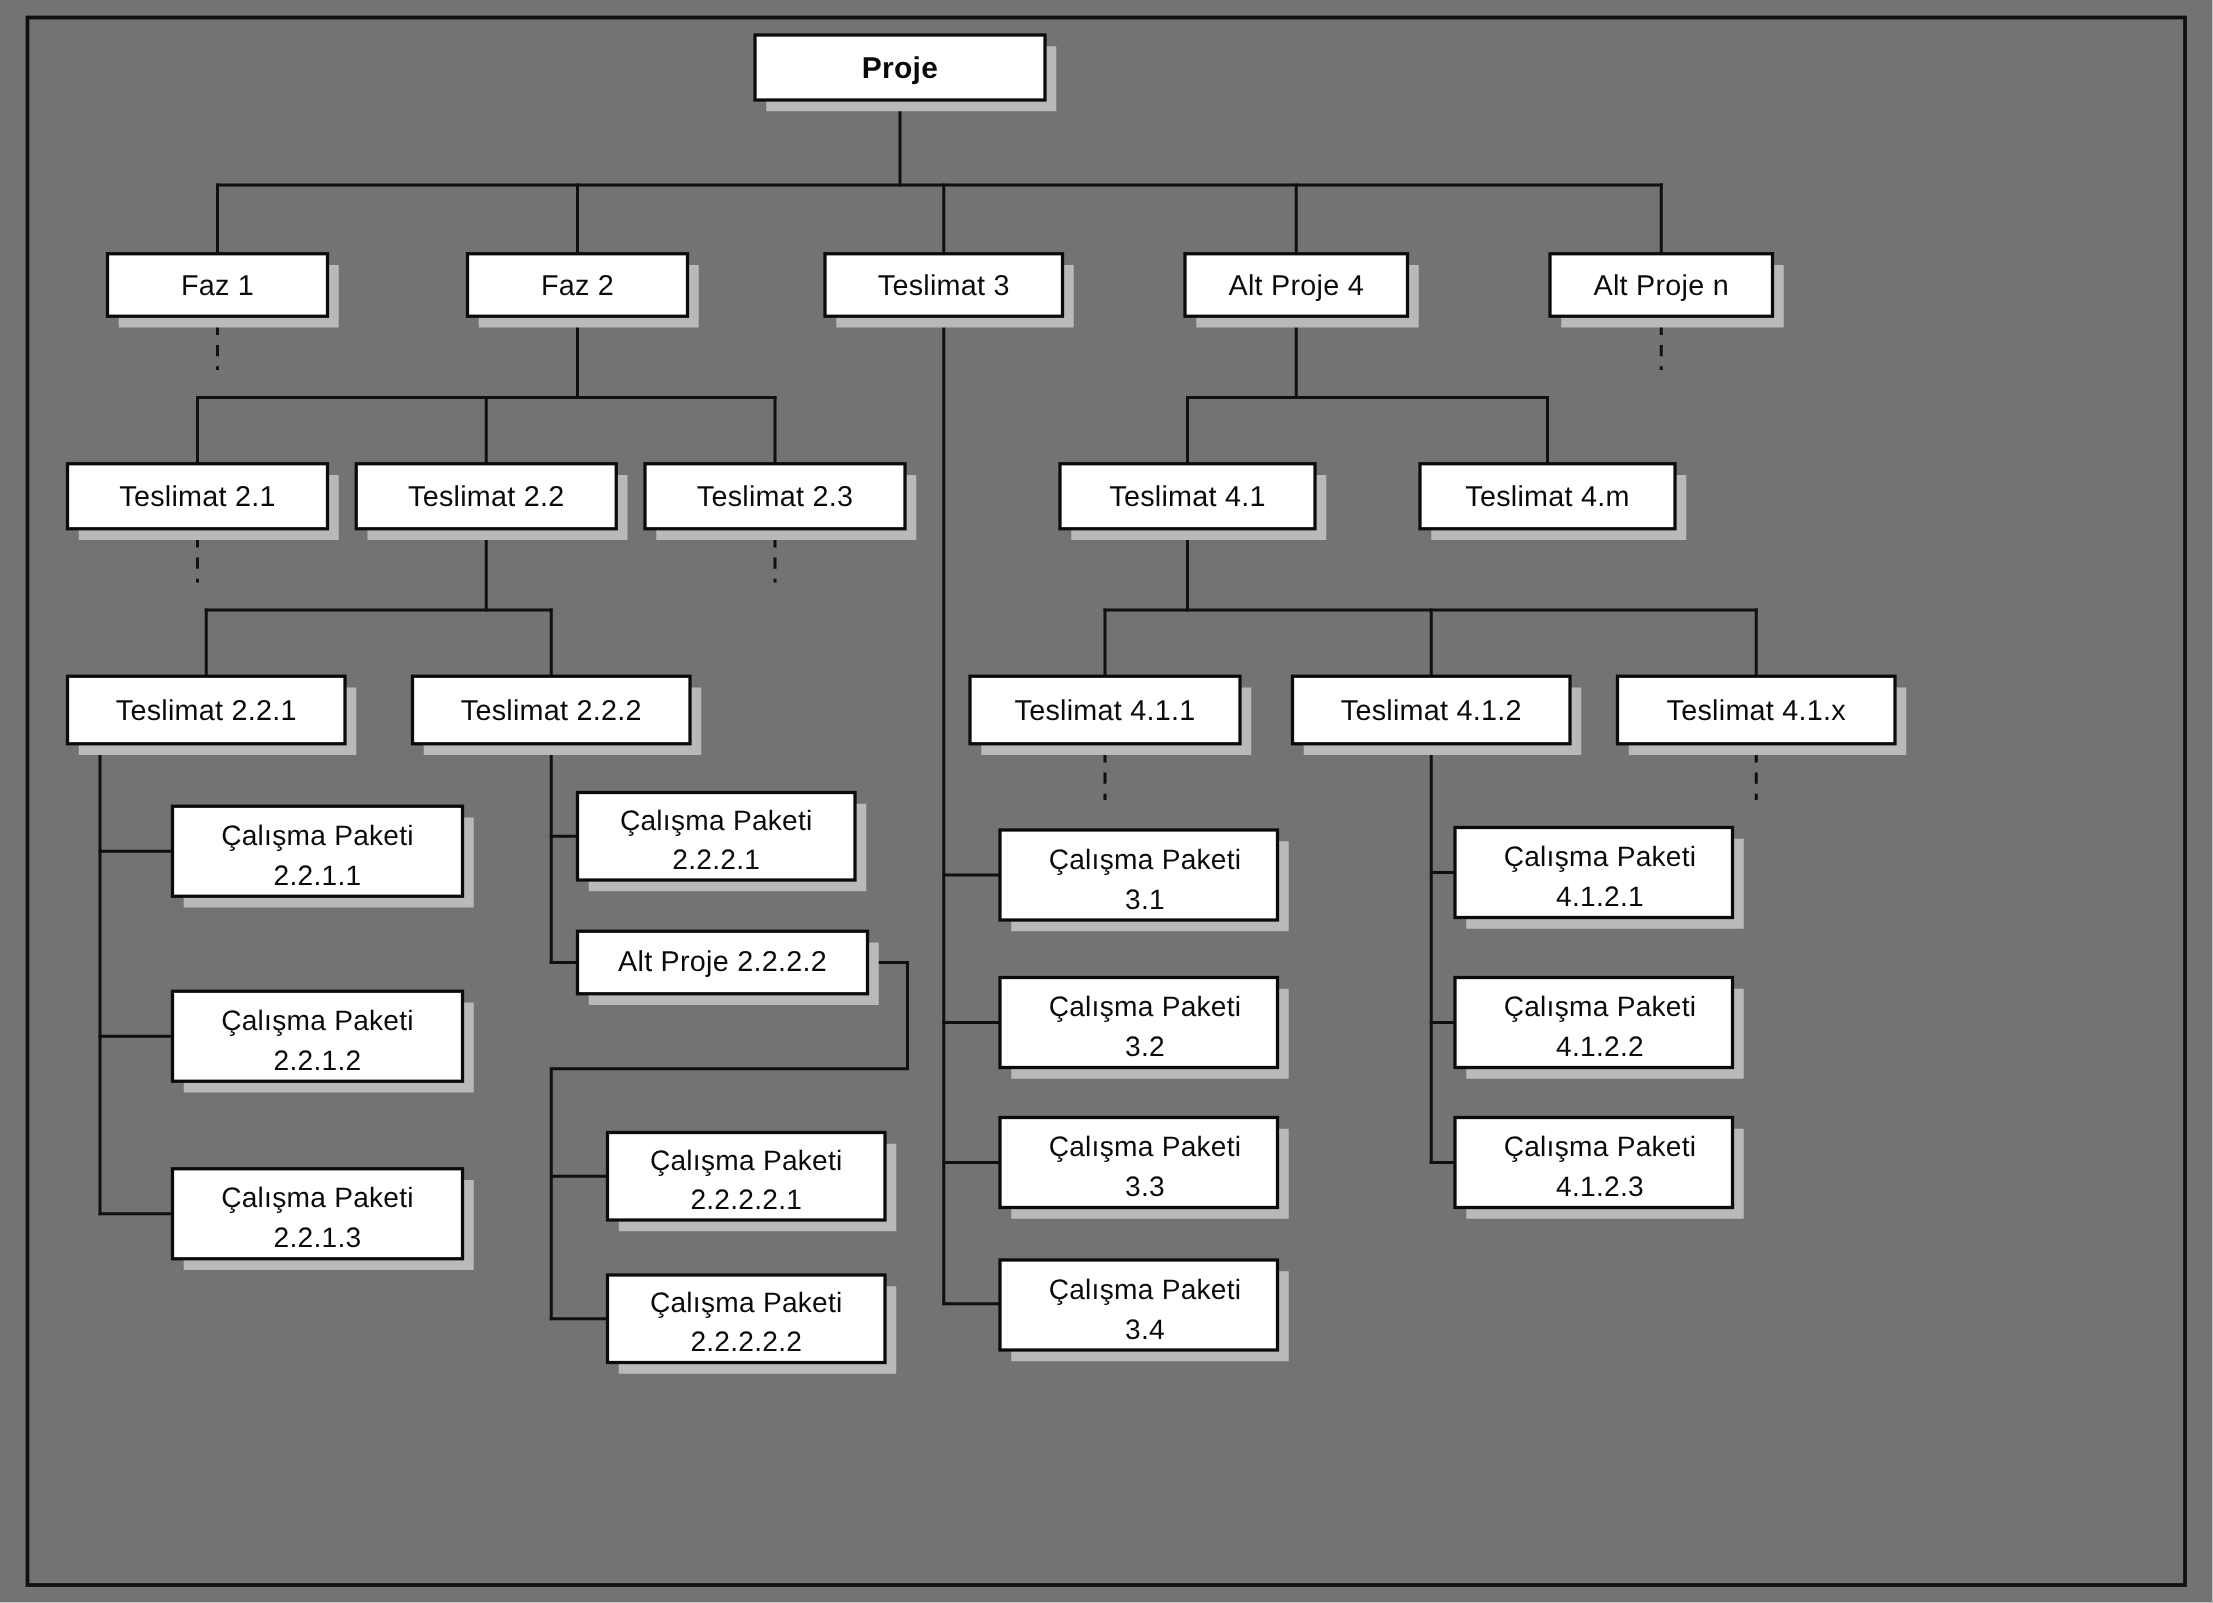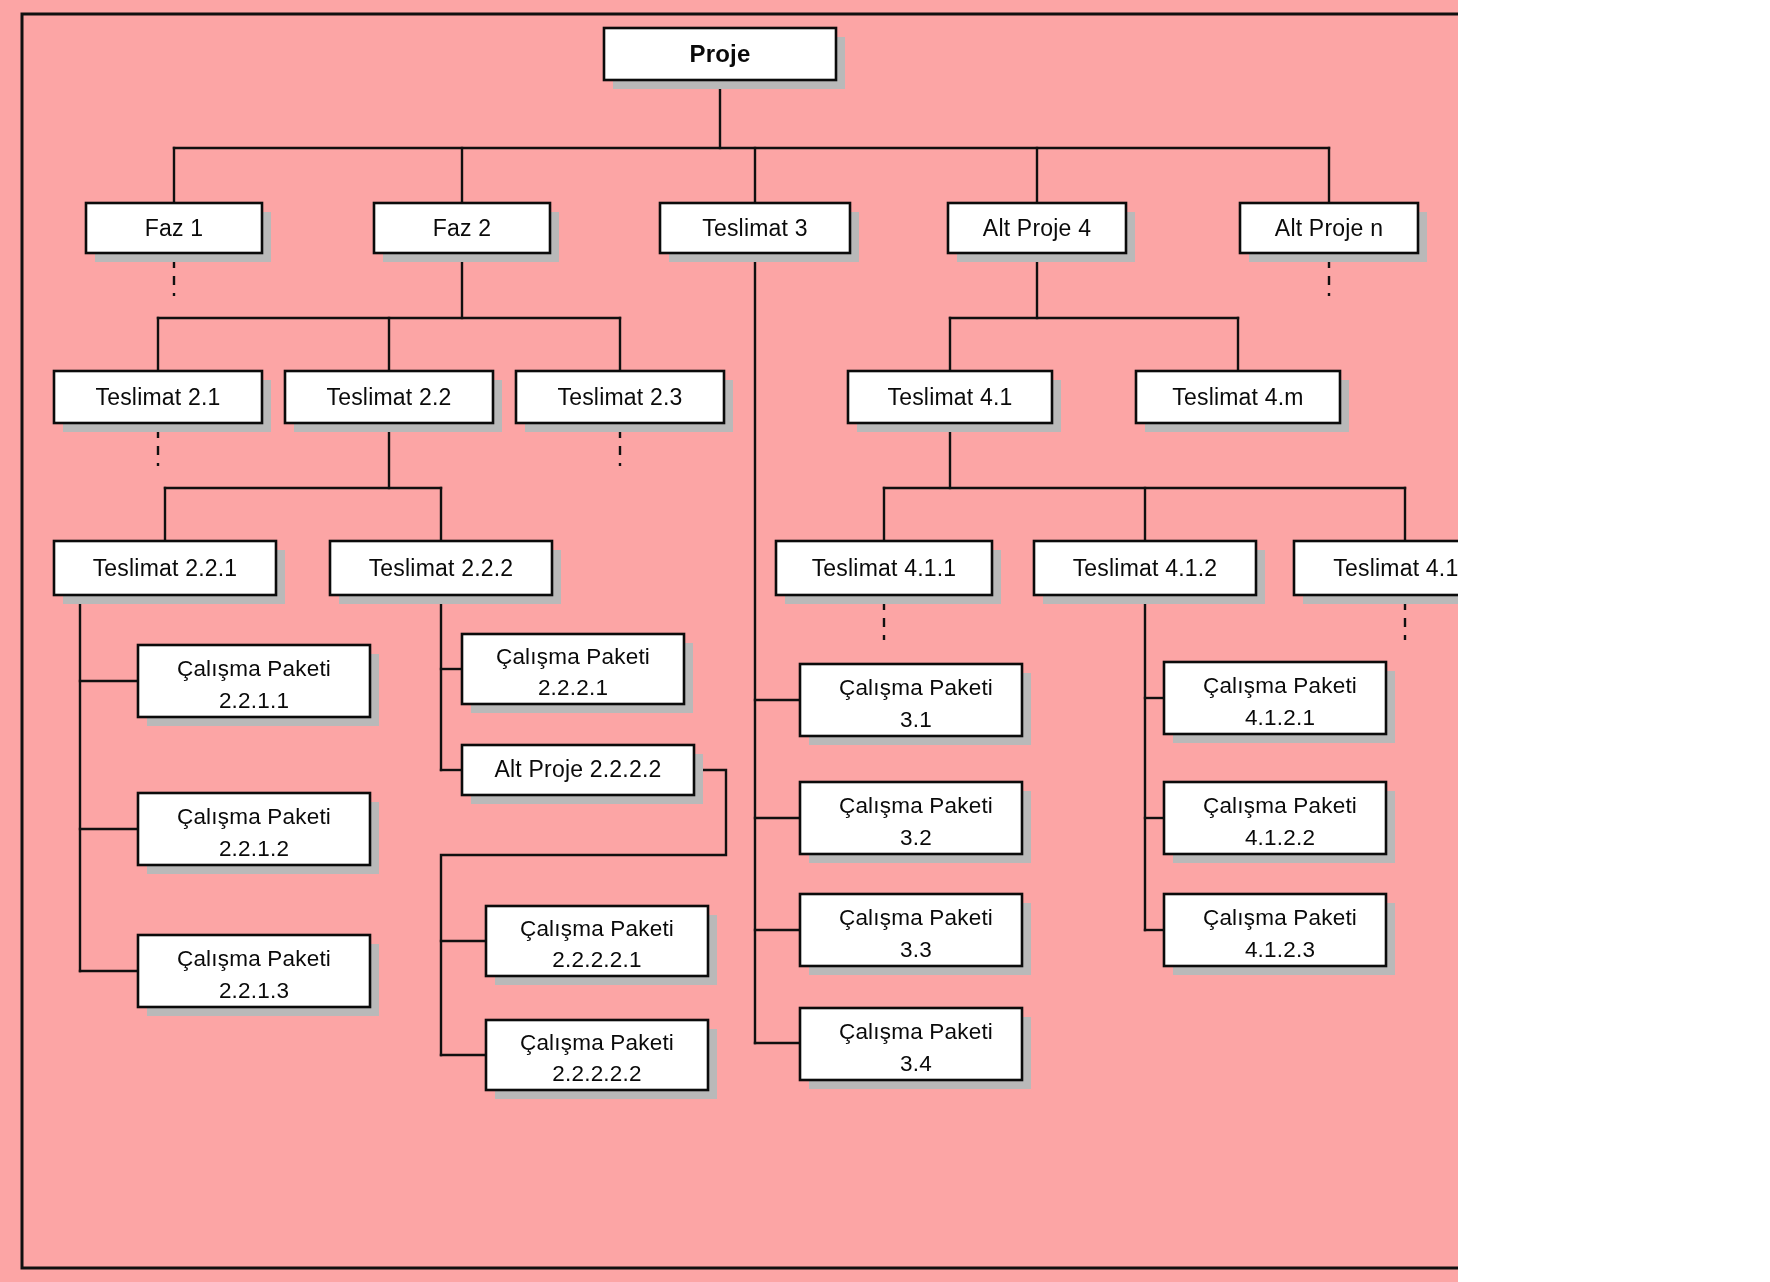--- a/index.html
+++ b/index.html
@@ -5,23 +5,23 @@
   html, body {
     margin: 0;
     padding: 0;
     background: #ffffff;
   }
   body {
     font-family: "Liberation Sans", sans-serif;
   }
   #wbs-root {
     position: relative;
-    width: 1458px;
+    width: 1770px;
     height: 1282px;
-    background: #fca5a5;
+    background: #737373;
     overflow: hidden;
   }
   #wbs-svg {
     position: absolute;
     top: 0;
     left: 0;
     width: 1770px;
     height: 1282px;
   }
   .outer-frame {

